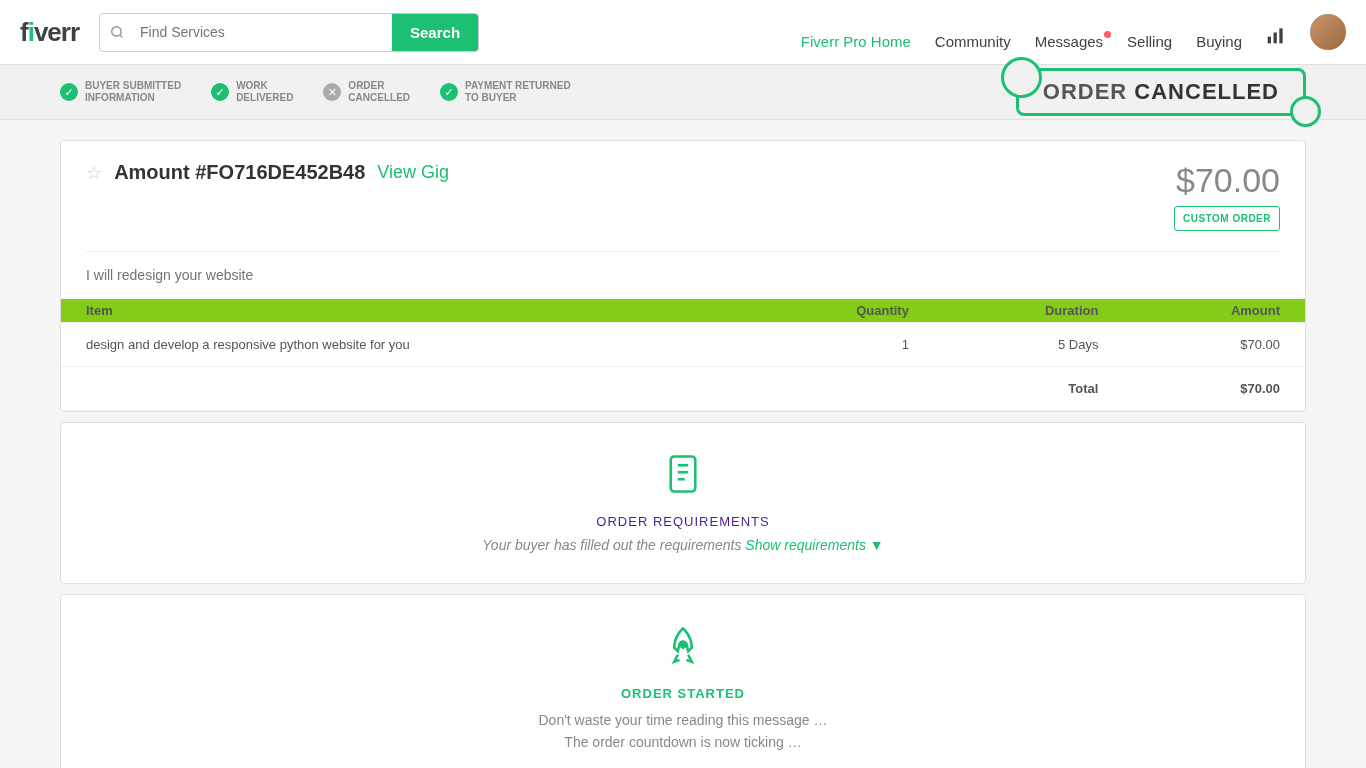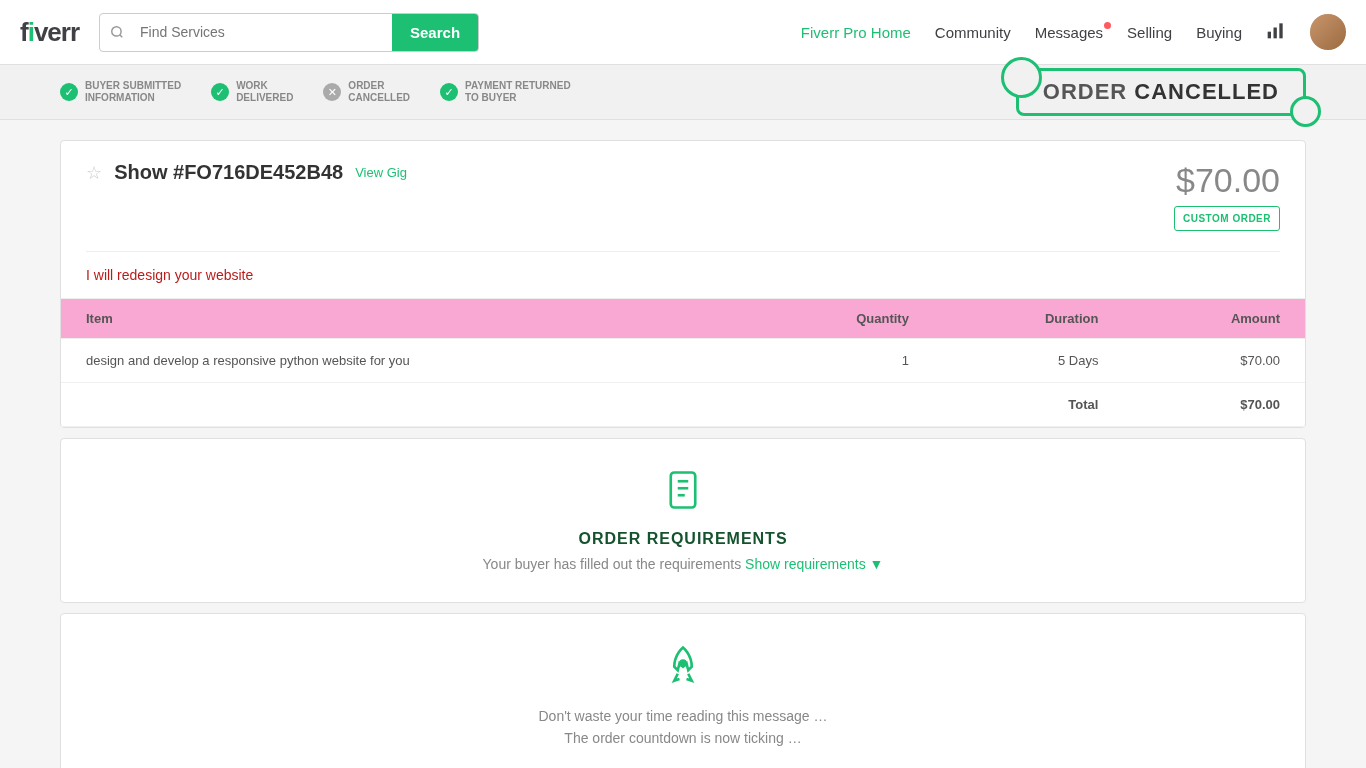--- a/index.html
+++ b/index.html
@@ -50,21 +50,21 @@
       color: #fff;
       border: none;
       padding: 10px 18px;
       font-size: 15px;
       font-weight: 600;
       cursor: pointer;
     }
     .nav {
       margin-left: auto;
       display: flex;
-      align-items: center;
+      align-items: flex-end;
       gap: 24px;
     }
     .nav-link {
       color: #404145;
       text-decoration: none;
       font-size: 15px;
     }
     .nav-link.active { color: #1dbf73; }
     .nav-link.messages-link { position: relative; }
     .nav-dot {
@@ -188,21 +188,21 @@
       color: #ccc;
       font-size: 18px;
     }
     .order-id {
       font-size: 20px;
       font-weight: 700;
       color: #333;
     }
     .view-gig-link {
       color: #1dbf73;
-      font-size: 13px;
+      font-size: 18px;
       text-decoration: none;
       cursor: pointer;
     }
     .order-meta {
       font-size: 13px;
       color: #888;
       margin-left: 28px;
     }
     .buyer-name {
       display: inline-block;
@@ -227,33 +227,33 @@
       padding: 6px 8px;
       border-radius: 3px;
       margin-top: 6px;
       text-transform: uppercase;
       font-weight: 600;
       letter-spacing: 0.5px;
     }
     .divider { border: none; border-top: 1px solid #eee; margin: 0 25px; }
     .order-description {
       padding: 15px 25px;
-      color: #b91c1c;
+      color: #737373;
       font-size: 14px;
     }
     .order-table {
       width: 100%;
       border-collapse: collapse;
       margin: 0 0;
     }
     .order-table th {
-      background: #f9a8d4;
+      background: #84cc16;
       border-top: 1px solid #eee;
       border-bottom: 1px solid #eee;
-      padding: 12px 25px;
+      padding: 4px 25px;
       text-align: left;
       font-weight: 600;
       color: #555;
       font-size: 13px;
     }
     .order-table th.right { text-align: right; }
     .order-table td {
       padding: 14px 25px;
       border-bottom: 1px solid #f0f0f0;
       font-size: 13px;
@@ -275,30 +275,31 @@
       padding: 30px 25px;
       text-align: center;
       margin-bottom: 10px;
     }
     .req-icon {
       font-size: 40px;
       color: #1dbf73;
       margin-bottom: 10px;
     }
     .req-title {
-      color: #14532d;
-      font-size: 16px;
-      font-weight: 700;
+      color: #4c1d95;
+      font-size: 13px;
+      font-weight: 400;
       text-transform: uppercase;
       letter-spacing: 1px;
       margin-bottom: 8px;
     }
     .req-desc {
       color: #888;
       font-size: 14px;
+      font-style: italic;
     }
     .show-req-link {
       color: #1dbf73;
       text-decoration: none;
       cursor: pointer;
     }
 
     
     .started-card {
       background: #fff;
@@ -401,21 +402,21 @@
   </div>
 </div>
 
 <div class="main">
 
   <div class="card">
     <div class="order-header">
       <div class="order-left">
         <div class="order-title-row">
           <span class="star-icon">☆</span>
-          <span class="order-id">Show #FO716DE452B48</span>
+          <span class="order-id">Amount #FO716DE452B48</span>
           <a class="view-gig-link">View Gig</a>
         </div>
       </div>
       <div class="order-right">
         <div class="order-price">$70.00</div>
         <div class="custom-order-badge">CUSTOM ORDER</div>
       </div>
     </div>
 
     <hr class="divider">
@@ -464,19 +465,20 @@
 
   <div class="started-card card">
     <div class="rocket-icon">
       <svg width="42" height="42" viewBox="0 0 24 24" fill="none" stroke="#1dbf73" stroke-width="1.5">
         <path d="M12 2C12 2 7 6 7 13l2 2 1-4 2 2 2-2 1 4 2-2c0-7-5-11-5-11z"></path>
         <path d="M9 17l-2 4 3-1"></path>
         <path d="M15 17l2 4-3-1"></path>
         <circle cx="12" cy="11" r="1.5" fill="#1dbf73"></circle>
       </svg>
     </div>
+    <div class="started-title">ORDER STARTED</div>
     <div class="started-desc">
       <div>Don't waste your time reading this message …</div>
       <div>The order countdown is now ticking …</div>
     </div>
   </div>
 
 </div>
 
 </body></html>

